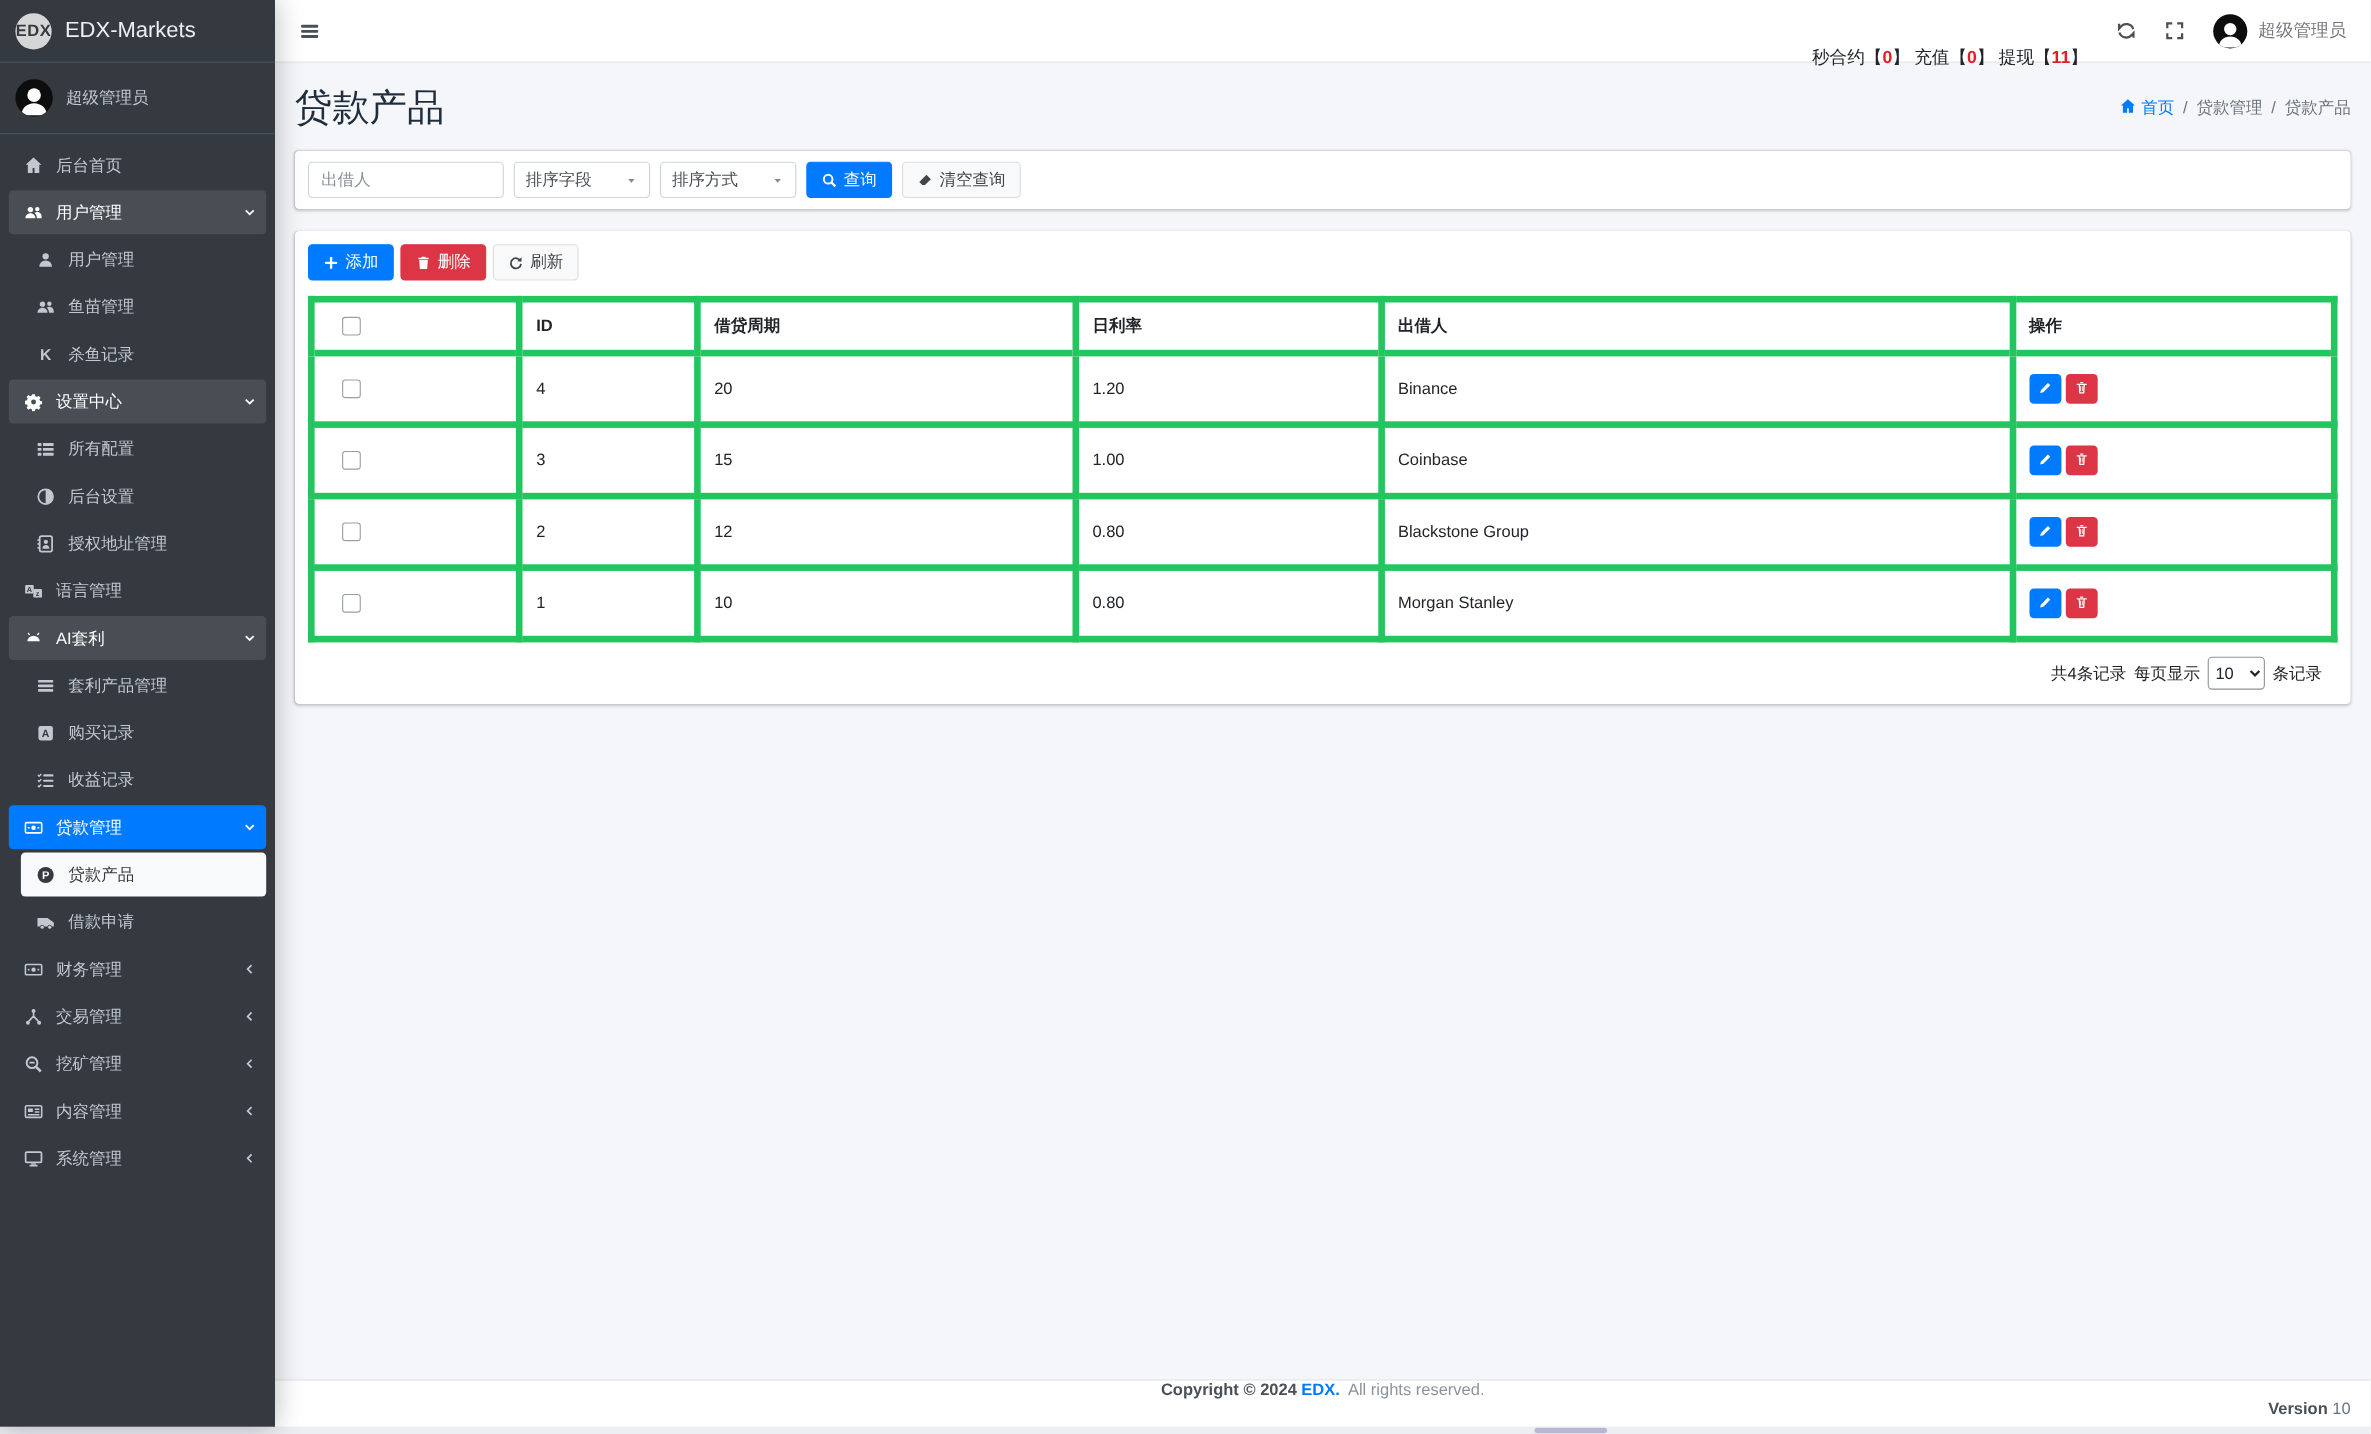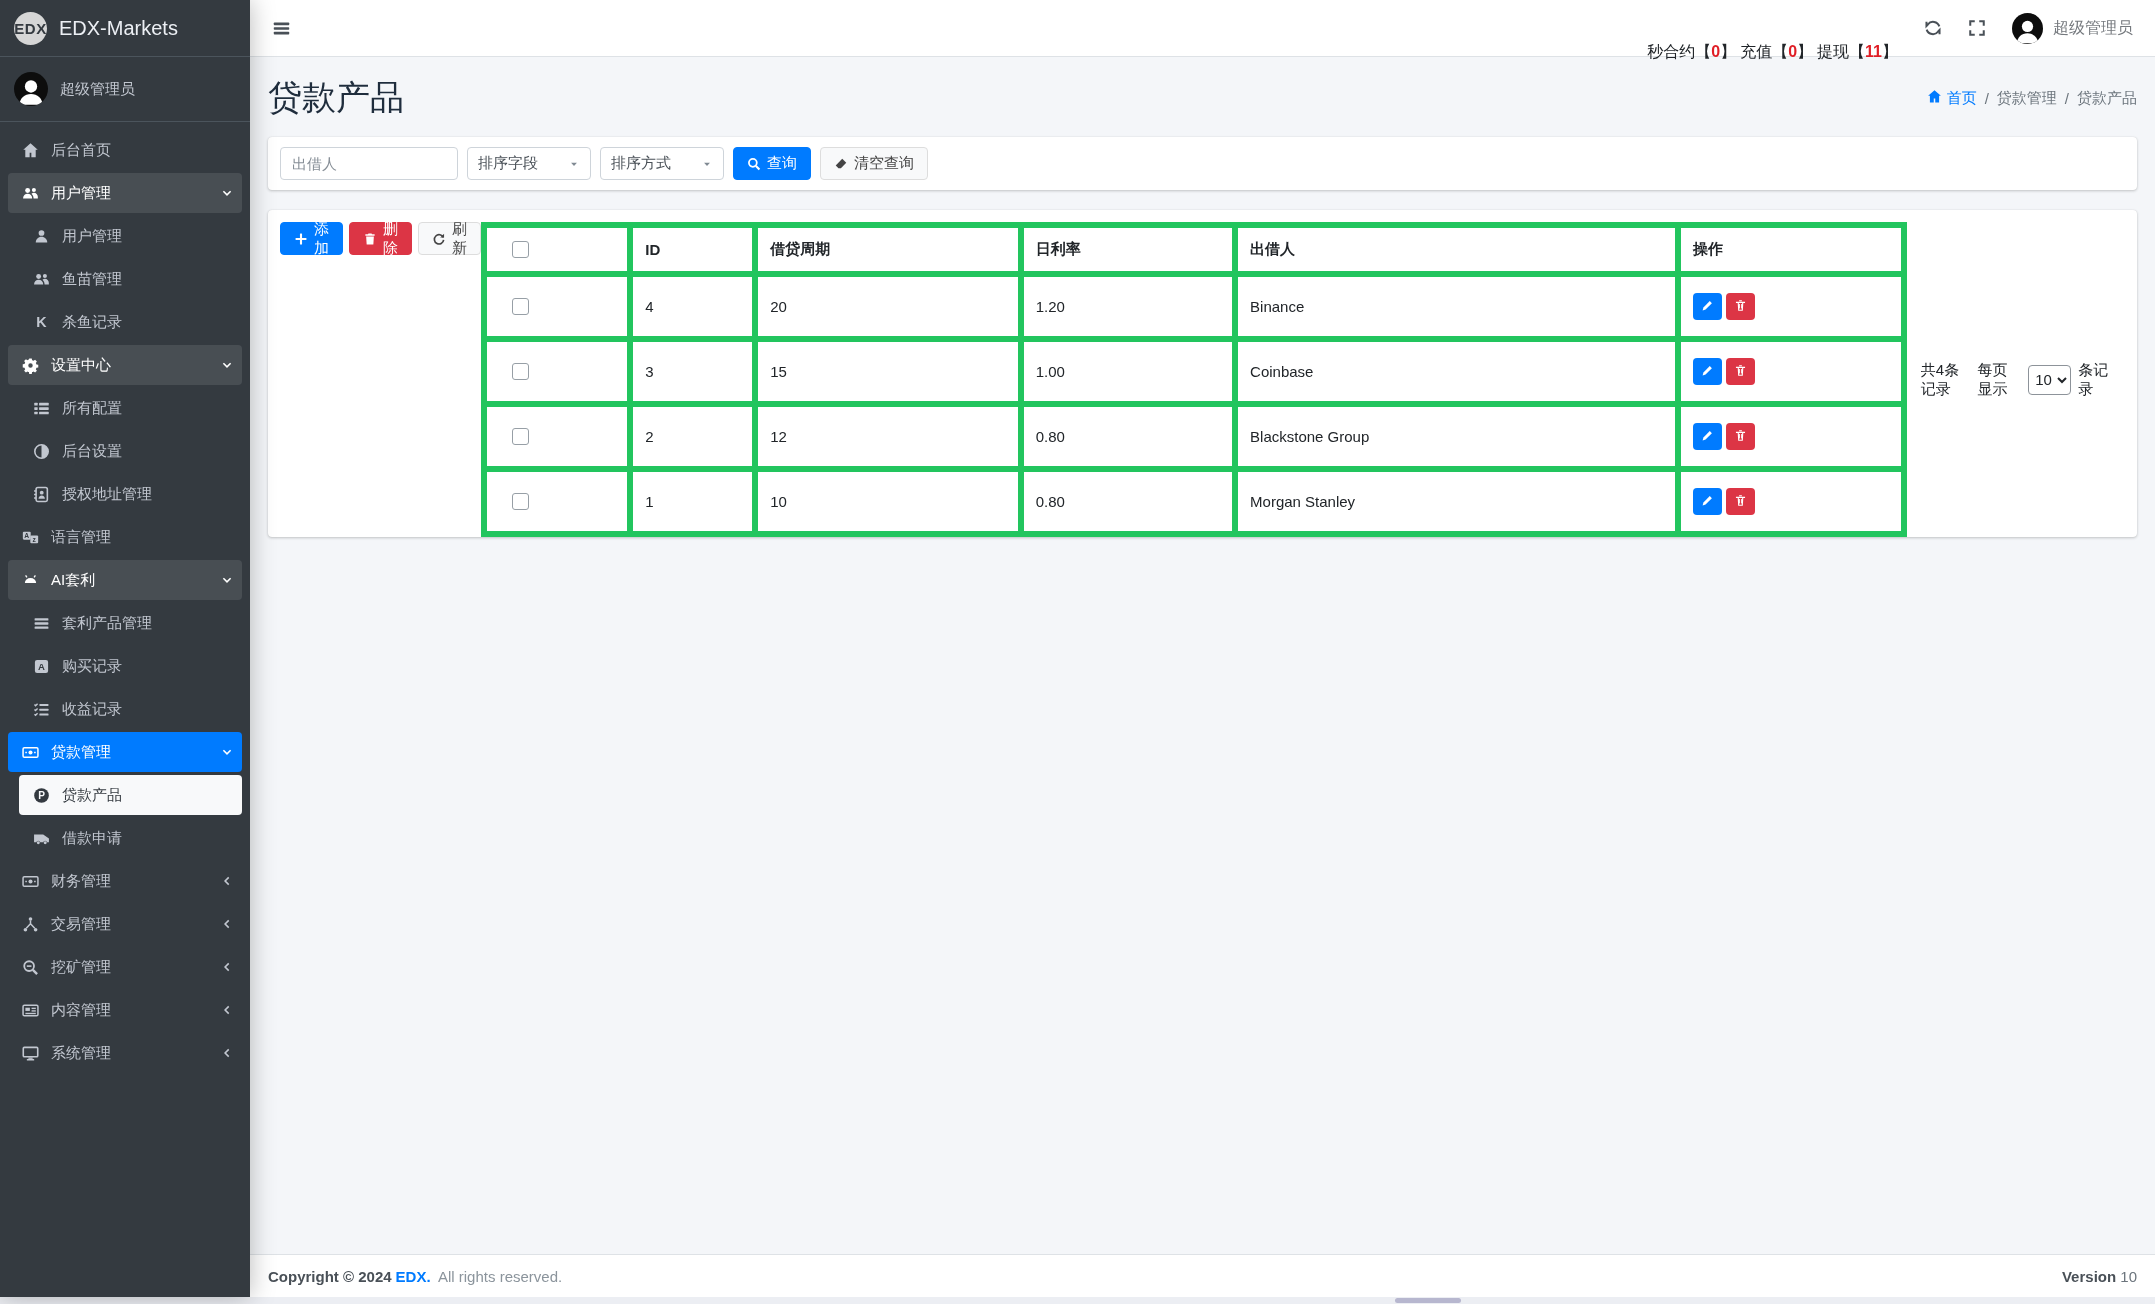--- a/index.html
+++ b/index.html
@@ -56,35 +56,35 @@
   .text-input { width:178px; height:33px; border:1px solid #ced4da; border-radius:4px; padding:0 11px; font-size:15px; color:#495057; font-family:"Liberation Sans",sans-serif; outline:none; }
   .text-input::placeholder { color:#868e96; }
   .select-box { width:124px; height:33px; border:1px solid #ced4da; border-radius:4px; background:#fff; display:flex; align-items:center; justify-content:space-between; padding:0 10px; font-size:15px; color:#495057; cursor:pointer; }
   .select-box .caret svg { width:12px; height:12px; color:#808a93; display:block; }
   .btn { height:33px; border-radius:4px; display:inline-flex; align-items:center; gap:6px; padding:0 13px; font-size:15px; border:1px solid transparent; cursor:pointer; font-family:"Liberation Sans",sans-serif; }
   .btn svg { width:14px; height:14px; }
   .btn-primary { background:#007bff; border-color:#007bff; color:#fff;font-family:Liberation Mono, monospace; }
   .btn-danger { background:#dc3545; border-color:#dc3545; color:#fff; }
   .btn-light { background:#f8f9fa; border-color:#ddd; color:#444; }
 
-  .table-card { padding:12px 12px 0 12px; display:flex; flex-direction:row; }
+  .table-card { padding:12px 12px 0 12px; display:flex; flex-direction:column; }
   .toolbar { display:flex; gap:6px; margin-bottom:14px; }
   table { width:100%; border-collapse:collapse; font-size:15px; color:#212529; table-layout:fixed; }
   th, td { border:6px solid #22c55e; text-align:left; vertical-align:middle; }
   thead th { font-weight:bold; padding:12px 12px; border-bottom-width:2px; }
   tbody td { padding:16px 12px; }
   .cb { appearance:none; -webkit-appearance:none; width:17px; height:17px; border:1px solid #979fa6; border-radius:3px; background:#fff; cursor:pointer; display:block; margin-left:13px; }
   .mini-btn { width:29px; height:27px; border:none; border-radius:4px; display:inline-flex; align-items:center; justify-content:center; cursor:pointer; margin-right:4px; }
   .mini-btn svg { width:13px; height:13px; color:#fff; }
   .mini-edit { background:#007bff; }
   .mini-del { background:#dc3545; }
   .card-footer { padding:13px 14px; display:flex; justify-content:flex-end; align-items:center; font-size:15px; color:#212529; gap:7px; }
   .pp-select { height:30px; width:52px; border:1px solid #8d939a; border-radius:4px; background:#fff; font-size:15px; color:#212529; font-family:"Liberation Sans",sans-serif; padding:0 2px; cursor:pointer; }
 
-  .footer { margin-top:auto; height:43px; background:#fff; border-top:1px solid #dee2e6; display:flex; align-items:center; padding:0 18px; font-size:15px; color:#8b949c; flex-shrink:0; }
+  .footer { margin-top:auto; height:43px; background:#fff; border-top:1px solid #dee2e6; display:flex; align-items:center; padding:0 18px; font-size:15px; color:#8b949c; flex-shrink:0;flex-direction:column; }
   .footer b { color:#495057; }
   .footer .brand-link { color:#007bff; font-weight:bold; margin:0 4px 0 4px; cursor:pointer; }
   .footer .version { margin-left:auto; color:#6c757d; }
 
   .hscroll { position:absolute; left:0; bottom:0; width:2155px; height:7px; background:#eceef3; }
   .hscroll .thumb { position:absolute; left:1395px; top:1px; width:66px; height:5px; border-radius:3px; background:#b7b7cf; }
 </style>
 </head>
 <body>
 

